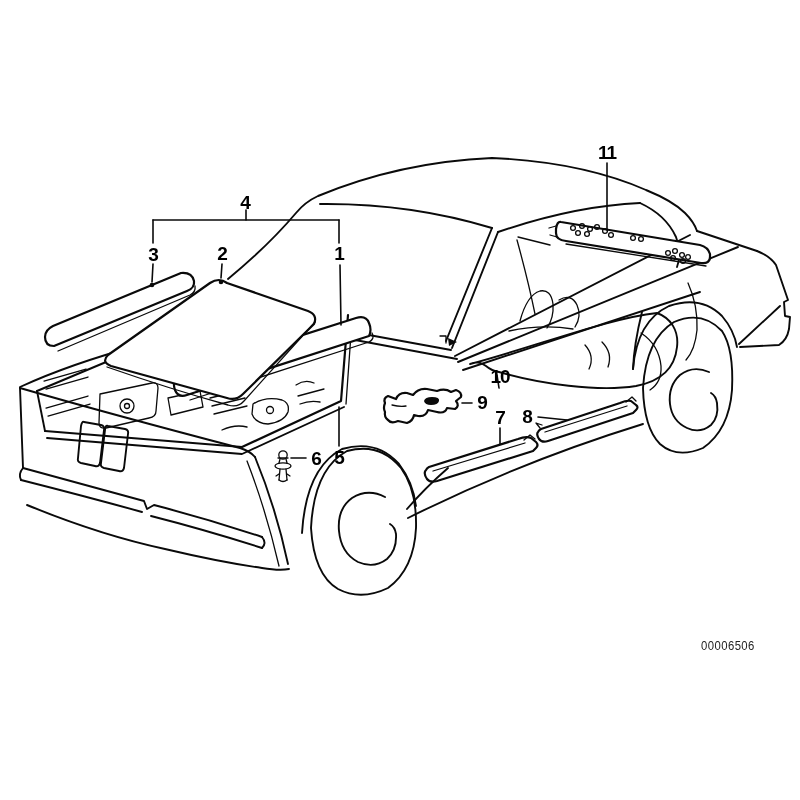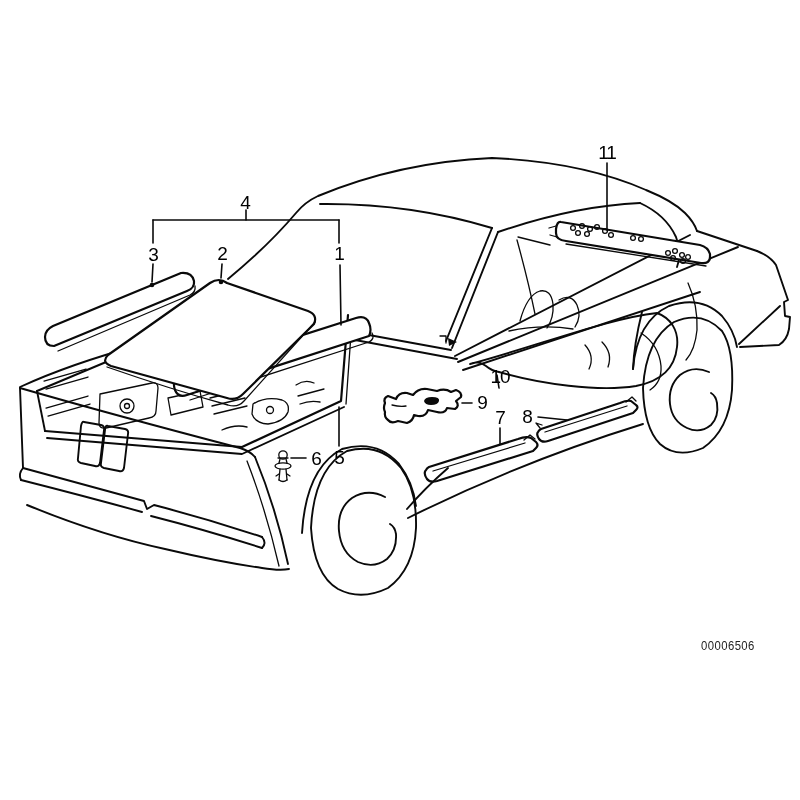--- a/index.html
+++ b/index.html
@@ -4,21 +4,21 @@
 <style>
   html,body{margin:0;padding:0;background:#fff;}
   .stage{
     position:relative;width:800px;height:800px;background:#ffffff;
     font-family:"Liberation Sans", sans-serif;overflow:hidden;
   }
   .stage svg{position:absolute;left:0;top:0;}
   .callout{
     position:absolute;transform:translate(-50%,-50%);
     font-family:"Liberation Sans", sans-serif;
-    font-weight:normal;font-size:19px;color:#000;letter-spacing:-1px;
+    font-weight:bold;font-size:19px;color:#000;letter-spacing:-1px;
     line-height:1;cursor:pointer;user-select:none;
   }
   .docnum{
     position:absolute;left:701px;top:639px;
     font-family:"Liberation Sans", sans-serif;
     font-size:13px;color:#222;transform:scaleX(0.87);transform-origin:left top;
     letter-spacing:0.5px;line-height:1;
   }
   path,circle,ellipse{vector-effect:non-scaling-stroke;}
   .ln{fill:none;stroke:#0a0a0a;stroke-width:1.9;stroke-linecap:round;stroke-linejoin:round;}

